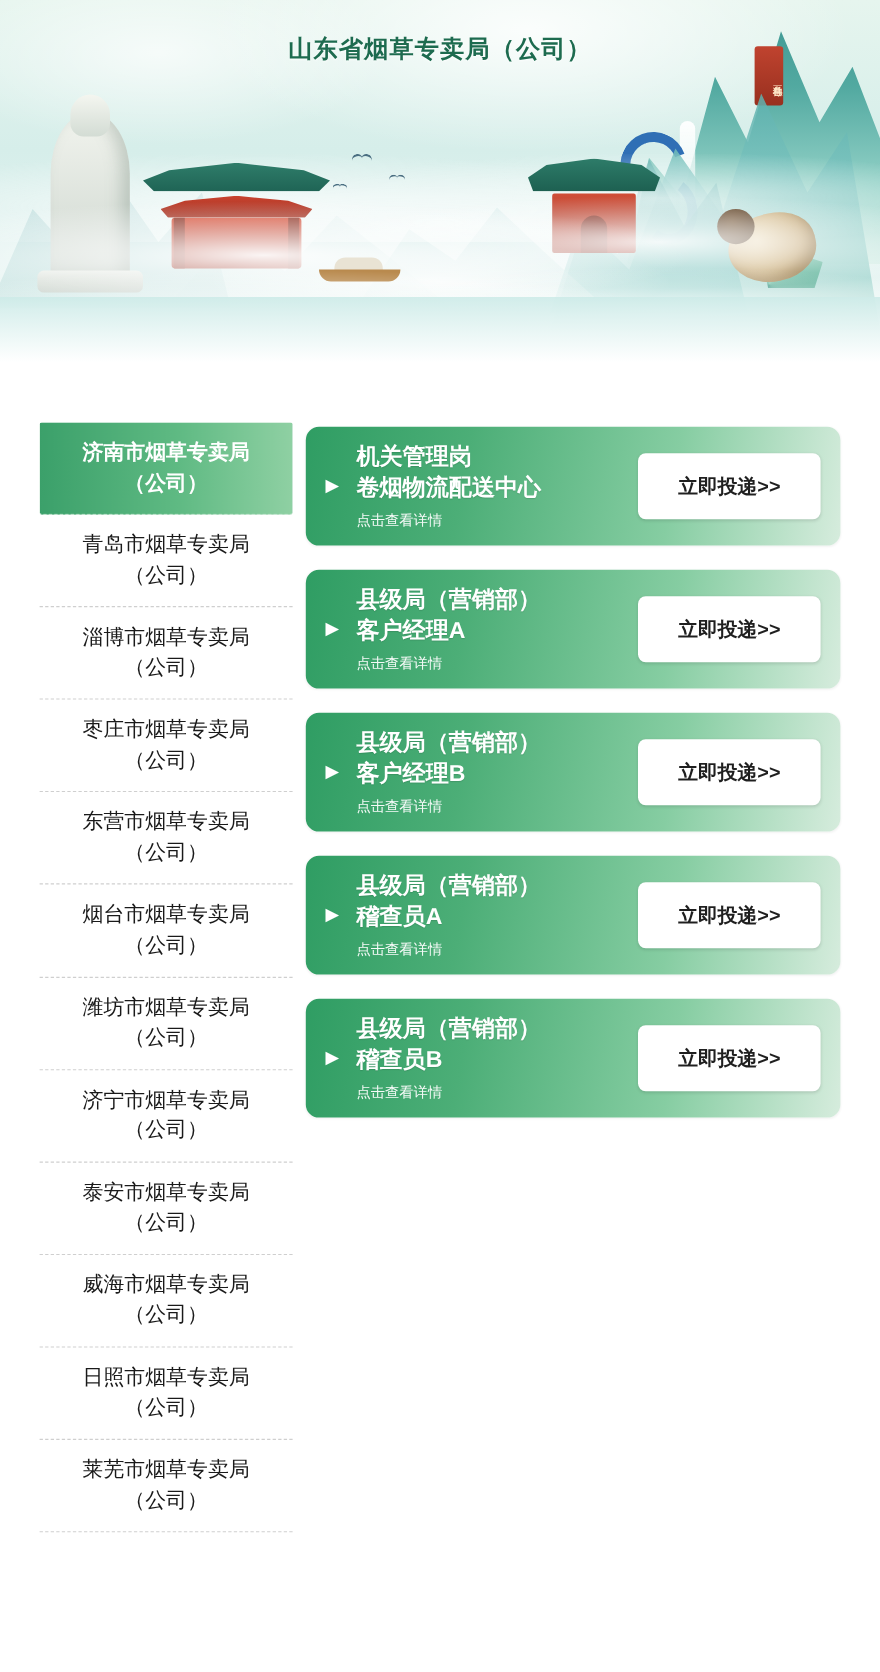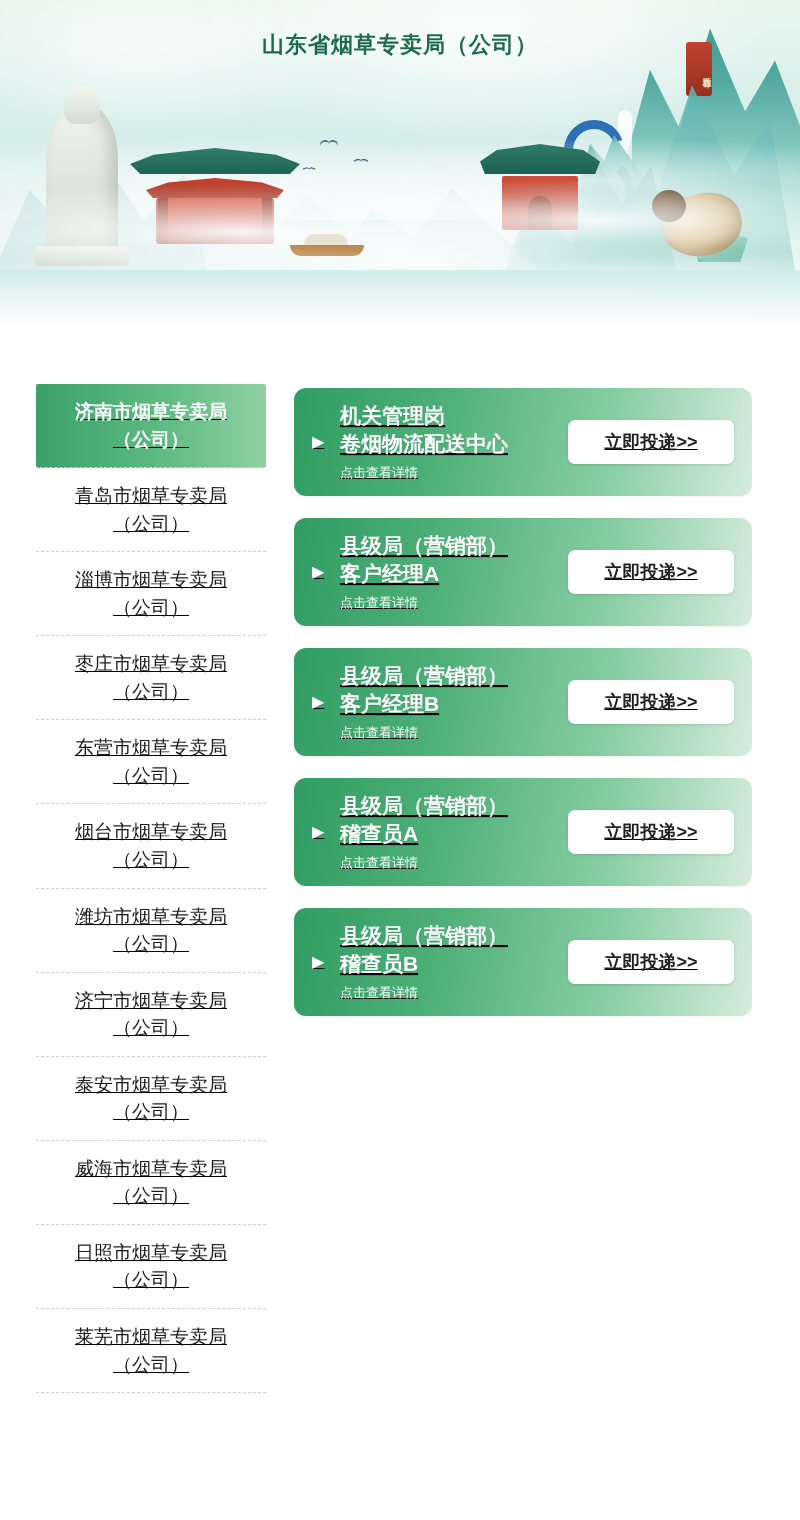--- a/index.html
+++ b/index.html
@@ -180,23 +180,22 @@
   }
   .hero-main {
     margin-top: 8px;
     font-size: 40px; font-weight: 800; color: #145c3e; letter-spacing: 2px;
     text-shadow: 0 2px 4px rgba(255,255,255,.95);
   }
 
   
   .content {
     display: flex;
-    padding: 44px 48px 0 36px;
-    gap: 28px;
-    text-decoration: underline;
+    padding: 44px 36px 0 36px;
+    gap: 12px;
   }
 
   
   .dept-list { width: 230px; flex: 0 0 230px; }
   .dept {
     padding: 14px 6px;
     text-align: center;
     font-size: 19px;
     line-height: 1.45;
     color: #1a1a1a;
@@ -242,21 +241,21 @@
   }
   .job-hint {
     margin-top: 6px;
     color: #ffffff;
     font-size: 13px;
     opacity: .95;
   }
   .apply-btn {
     flex: 0 0 auto;
     width: 166px;
-    height: 44px;
+    height: 60px;
     background: #ffffff;
     border-radius: 7px;
     border: none;
     color: #1f1f1f;
     font-size: 18px;
     font-weight: 600;
     font-family: "Liberation Sans", "DejaVu Sans", sans-serif;
     cursor: pointer;
     box-shadow: 0 1px 3px rgba(0,0,0,.12);
     margin-left: 14px;

